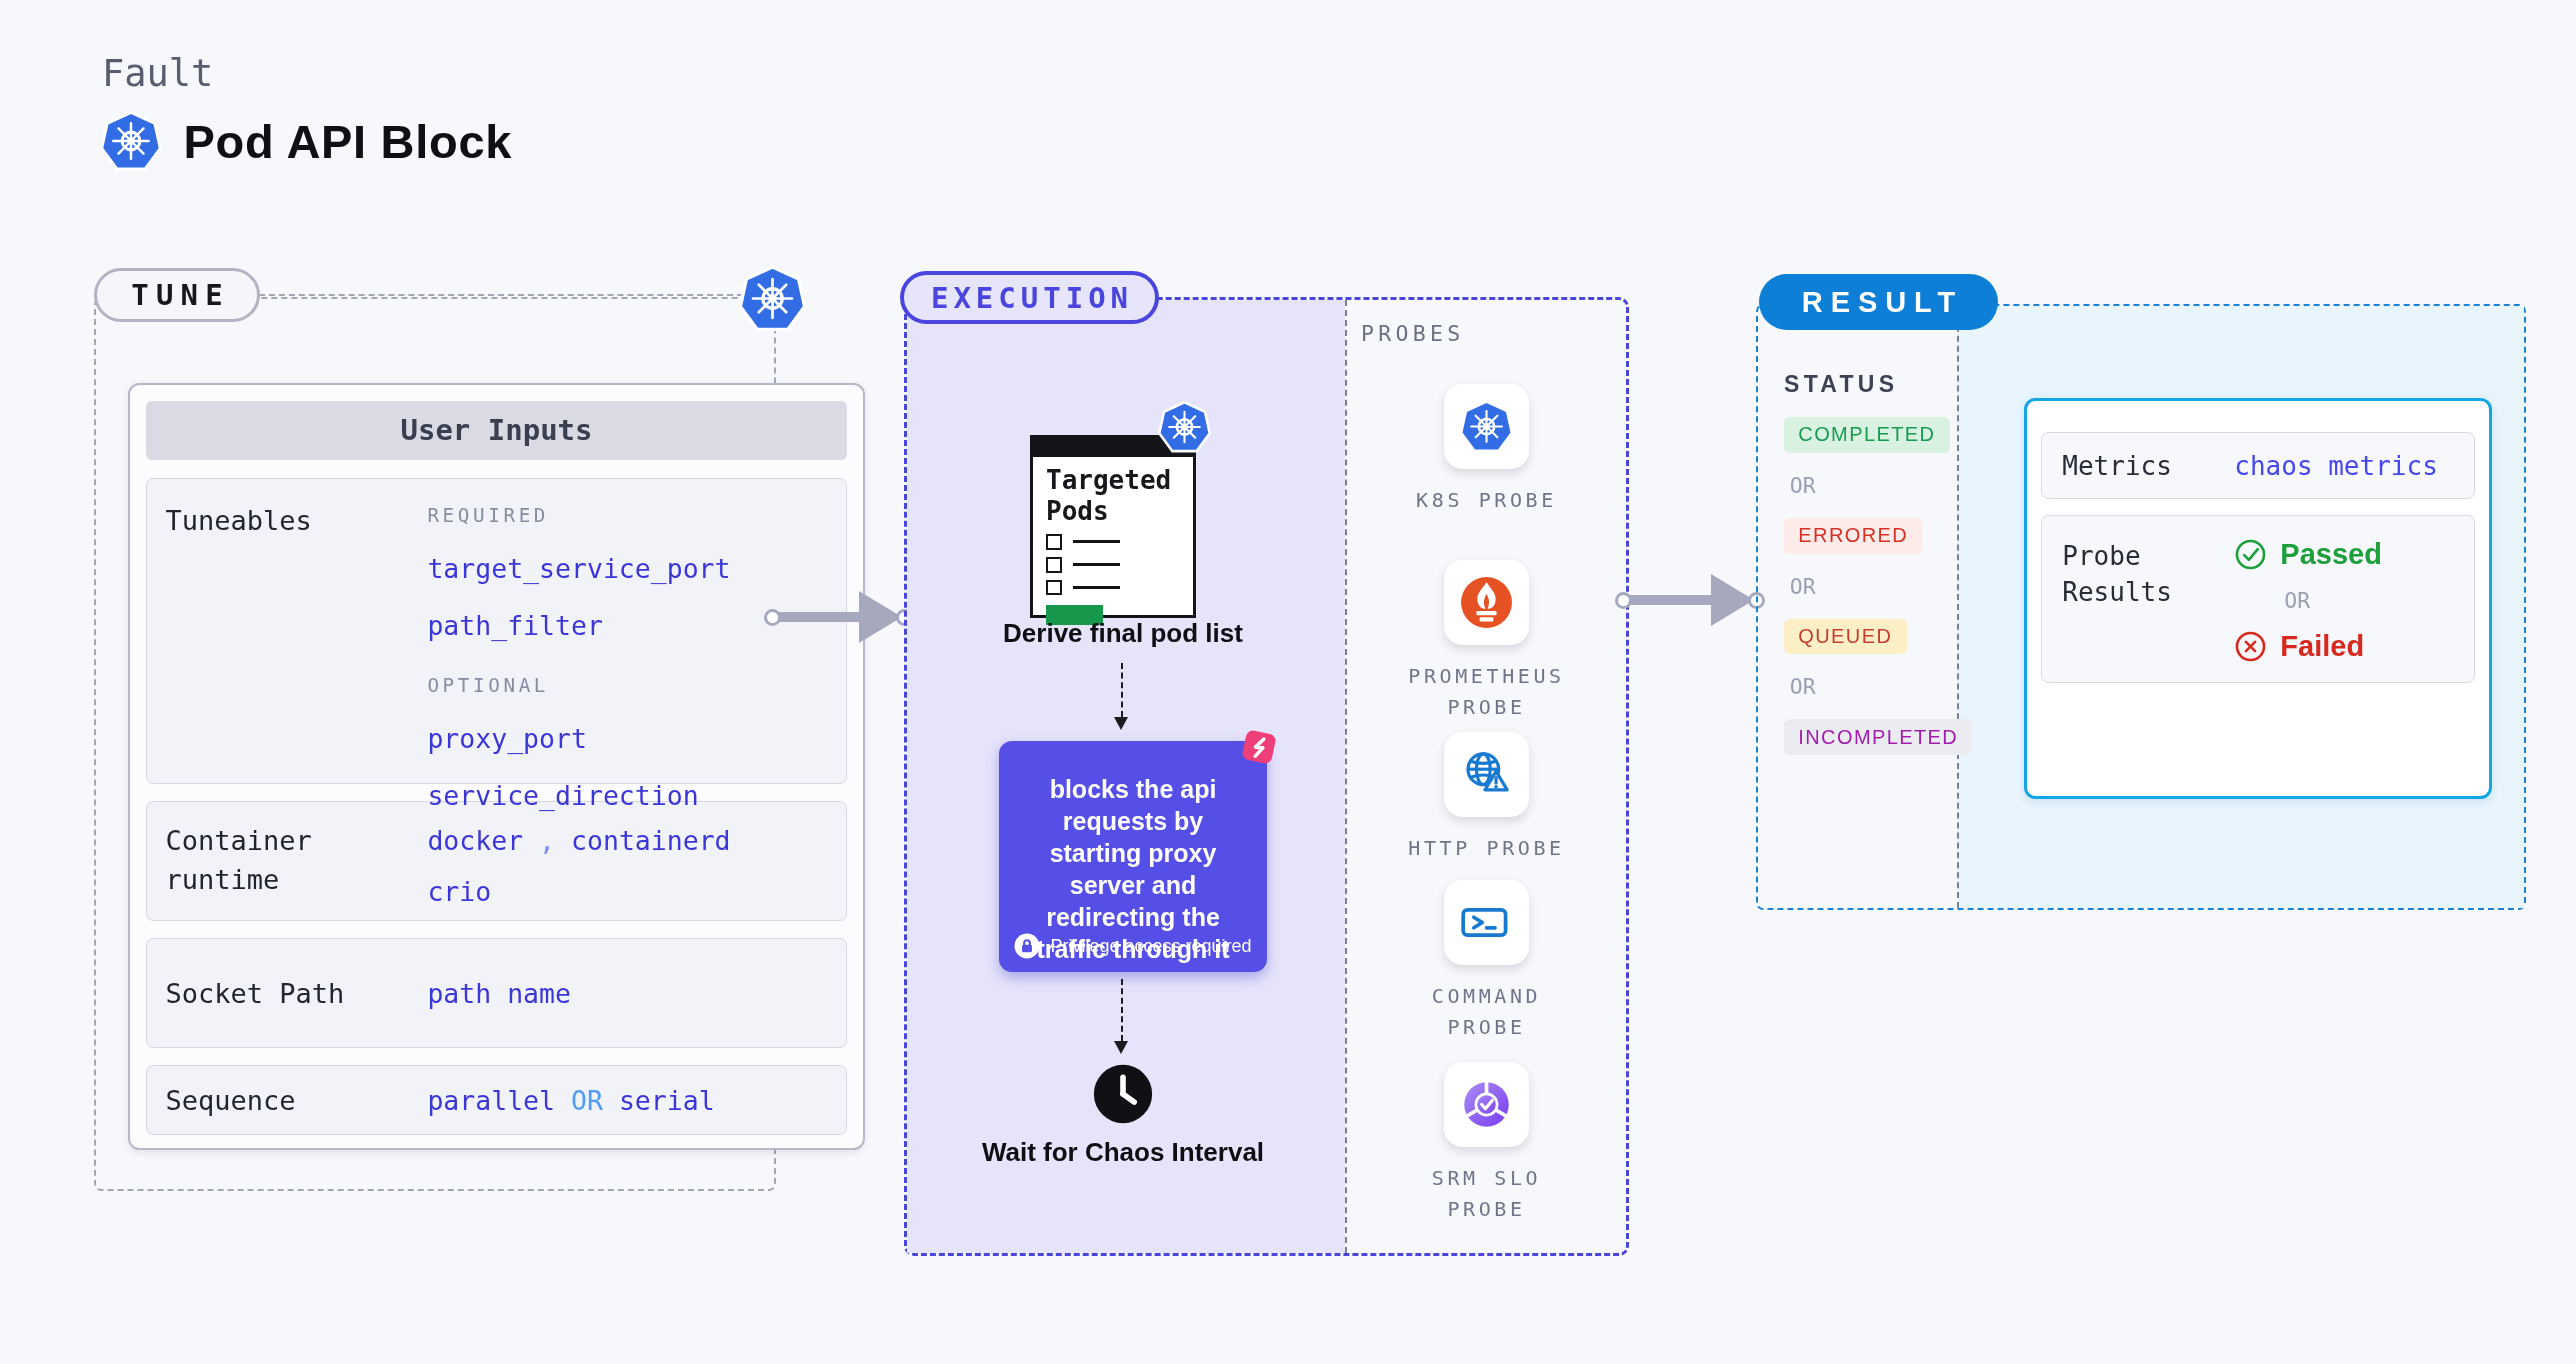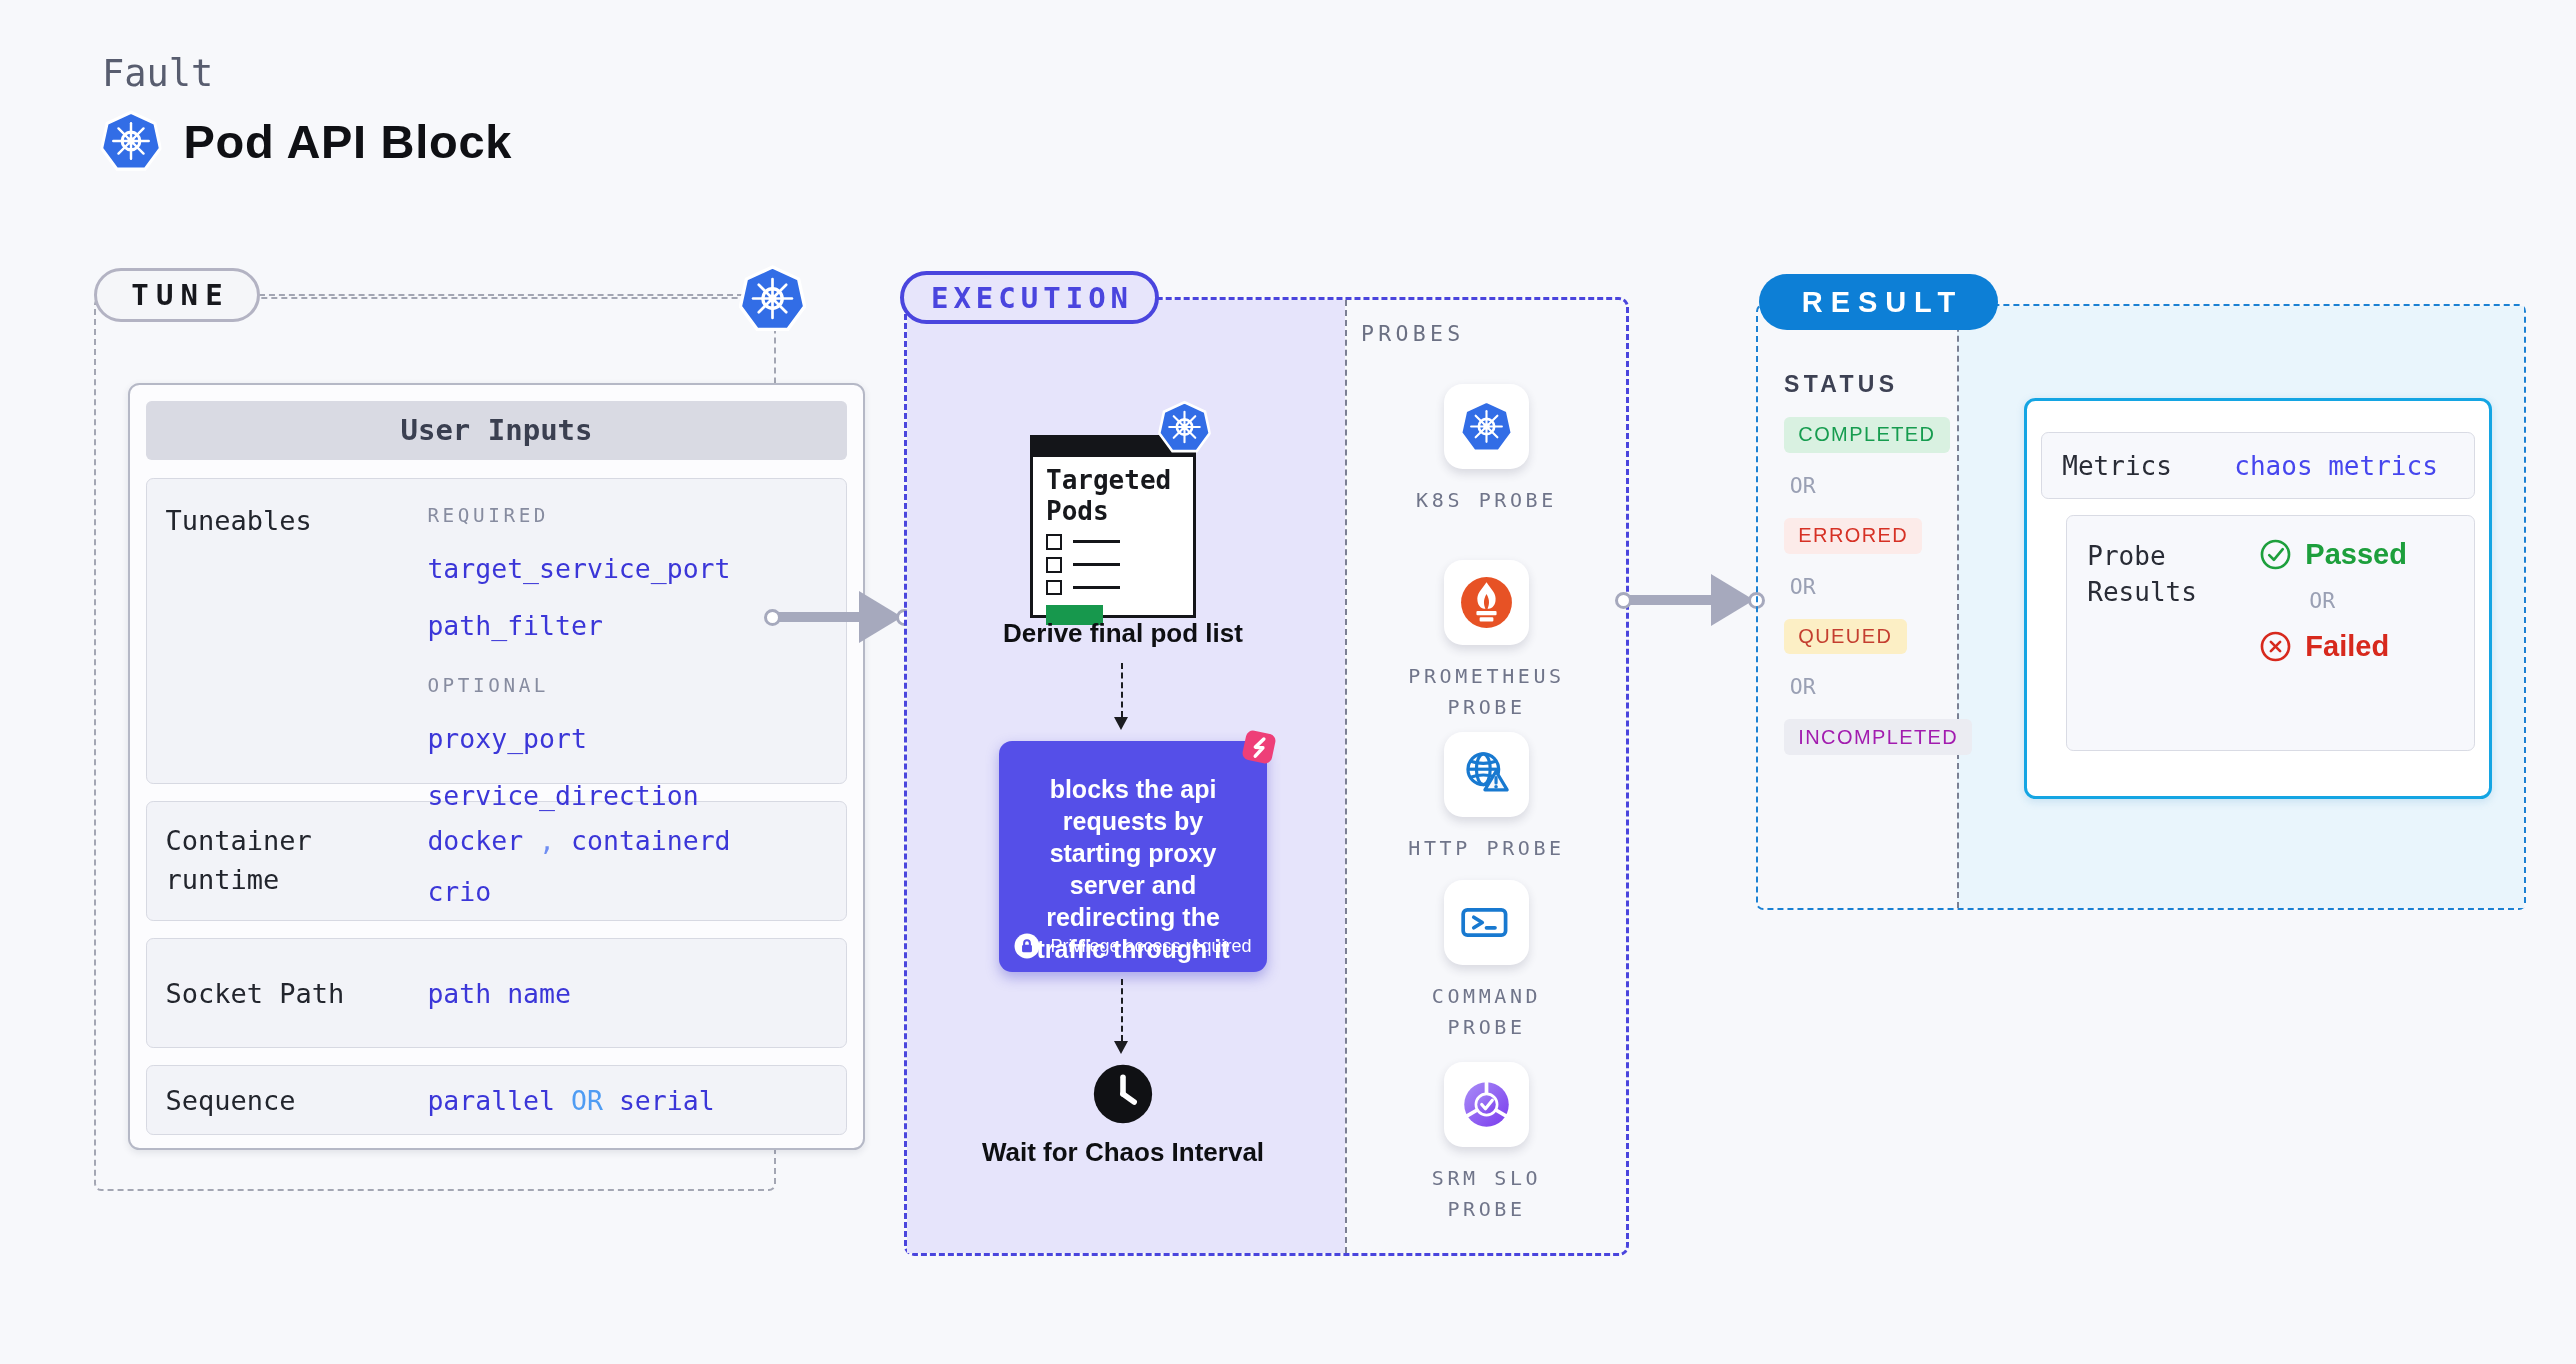--- a/index.html
+++ b/index.html
@@ -145,21 +145,21 @@
 
   .output-card{position:absolute;left:2024px;top:398px;width:468px;height:401px;background:#ffffff;
                border:3.6px solid #14a5e3;border-radius:11.5px;box-sizing:border-box;padding:14.3px;
                box-shadow:0 2.9px 8.6px rgba(20,120,190,.15);}
   .output-header{height:57px;background:#d9dae3;border-radius:5.7px;display:flex;align-items:center;
                  justify-content:center;font-family:"DejaVu Sans Mono",monospace;font-size:29px;
                  font-weight:bold;color:#5a5f70;}
   .output-row{margin-top:17px;background:#f7f8fc;border:1.4px solid #d9dbe4;border-radius:7.2px;
               box-sizing:border-box;display:flex;padding:0 20px;}
   .row-metrics{height:67px;align-items:center;}
-  .row-probe{margin-top:15.8px;height:236px;padding-top:21.5px;margin-left:25px;}
+  .row-probe{margin-top:15.8px;height:168px;padding-top:21.5px;}
   .out-label{font-family:"DejaVu Sans Mono",monospace;font-size:26px;color:#292c36;width:172px;
              line-height:1.4;}
   .out-value{font-family:"DejaVu Sans Mono",monospace;font-size:26px;color:#4646ee;}
   .probe-results-col{display:flex;flex-direction:column;gap:17px;}
   .pr-row{display:flex;align-items:center;gap:13px;}
   .pr-row svg{width:33px;height:33px;}
   .passed-text{font-size:29px;font-weight:bold;color:#1d9f3c;}
   .failed-text{font-size:29px;font-weight:bold;color:#d7291d;}
   .pr-or{font-family:"DejaVu Sans Mono",monospace;font-size:21.5px;color:#9aa0b4;padding-left:50px;}
 </style>

